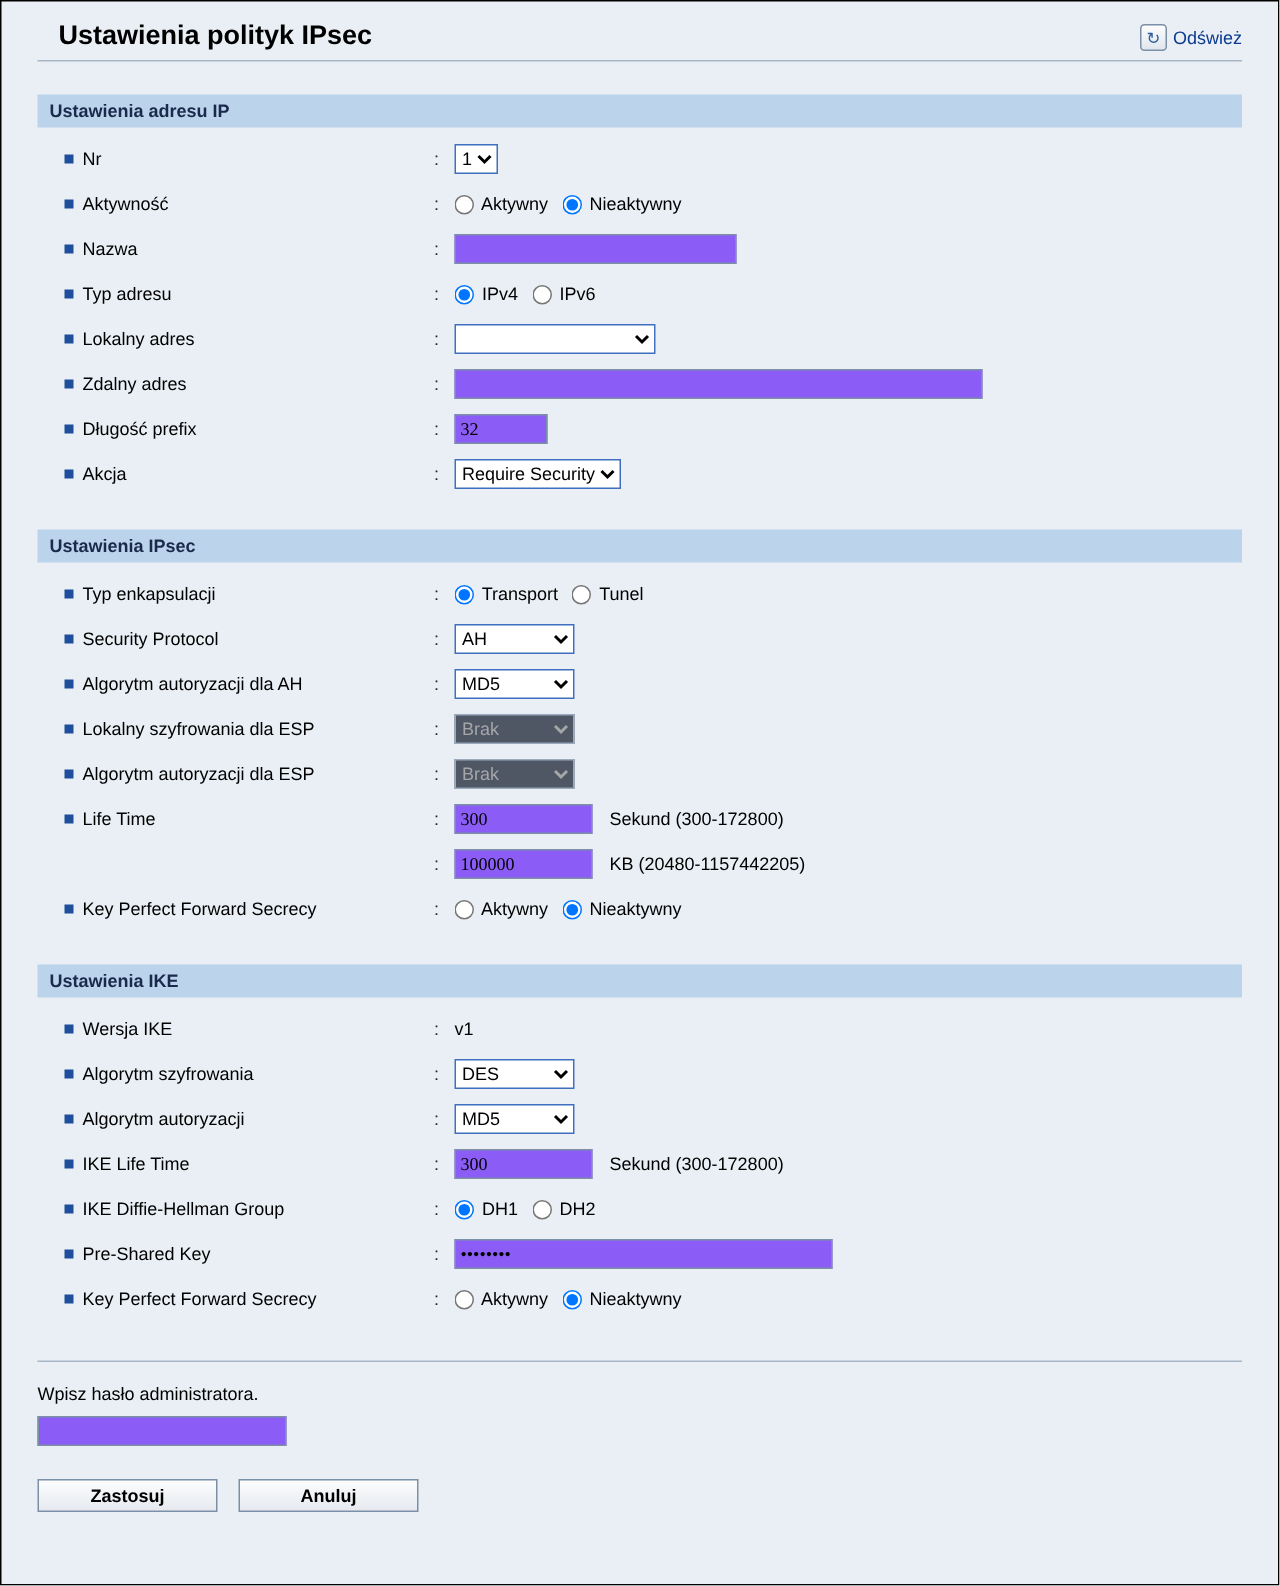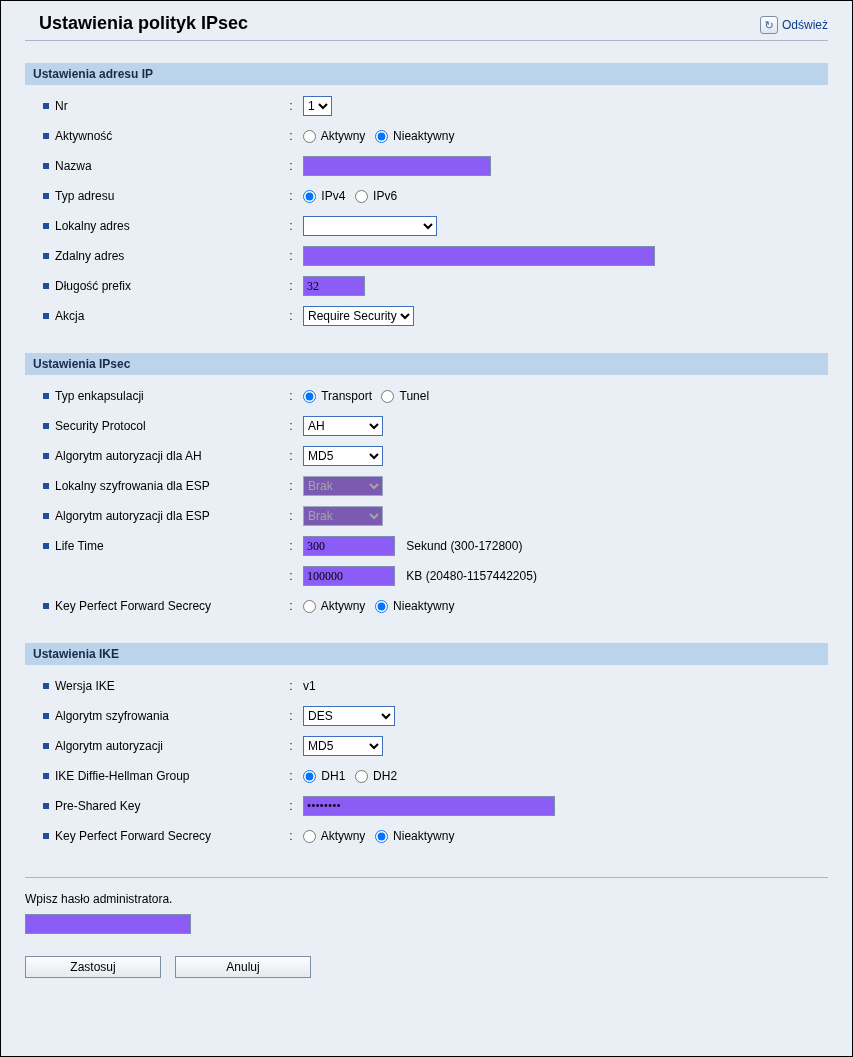--- a/index.html
+++ b/index.html
@@ -90,21 +90,21 @@
   .select {
     font-size: 12px;
     height: 20px;
     border: 1px solid #7b8fa7;
     background: #fff;
   }
   .select.accent {
     border: 1px solid #3f6fbf;
   }
   .select:disabled {
-    background: #4c1d95;
+    background: #0f172a;
     color: #888;
   }
   input[type="text"], input[type="password"] {
     font-size: 12px;
     height: 16px;
     padding: 1px 3px;
     border: 1px solid #7b8fa7;
     background: #8b5cf6;
     font-family: Liberation Serif, serif;
   }
@@ -132,24 +132,24 @@
   }
   .prompt {
     margin: 0 0 8px 0;
   }
   .btn-row {
     margin-top: 22px;
     display: flex;
     gap: 14px;
   }
   button.action {
-    width: 136px;
+    width: 120px;
     height: 22px;
     font-size: 12px;
-    font-weight: normal;
+    font-weight: bold;
     border: 1px solid #7b8fa7;
     background: linear-gradient(#fdfdfd, #e5e9ef);
     cursor: pointer;
   }
 </style>
 </head>
 <body>
 
 <div class="page">
 
@@ -307,32 +307,40 @@
     <tbody>
         <tr>
       <td class="label"><span class="sq"></span><span>Wersja IKE</span></td>
       <td class="colon">:</td>
       <td class="field"><span>v1</span></td>
     </tr>
     <tr>
       <td class="label"><span class="sq"></span><span>Algorytm szyfrowania</span></td>
       <td class="colon">:</td>
       <td class="field">
-        <select class="select accent" style="width:92px">
+        <select class="select accent" style="width:80px">
           <option>DES</option>
         </select>
       </td>
     </tr>
     <tr>
       <td class="label"><span class="sq"></span><span>Algorytm autoryzacji</span></td>
       <td class="colon">:</td>
       <td class="field">
         <select class="select accent" style="width:80px">
           <option>MD5</option>
         </select>
+      </td>
+    </tr>
+    <tr>
+      <td class="label"><span class="sq"></span><span>IKE Life Time</span></td>
+      <td class="colon">:</td>
+      <td class="field">
+        <input type="text" class="w-90" value="300" style="">
+        <span class="hint">Sekund (300-172800)</span>
       </td>
     </tr>
     <tr>
       <td class="label"><span class="sq"></span><span>IKE Diffie-Hellman Group</span></td>
       <td class="colon">:</td>
       <td class="field radio-row">
         <label><input type="radio" name="dh" checked="" style=""> <span>DH1</span></label>
         <label><input type="radio" name="dh" style=""> <span>DH2</span></label>
       </td>
     </tr>

